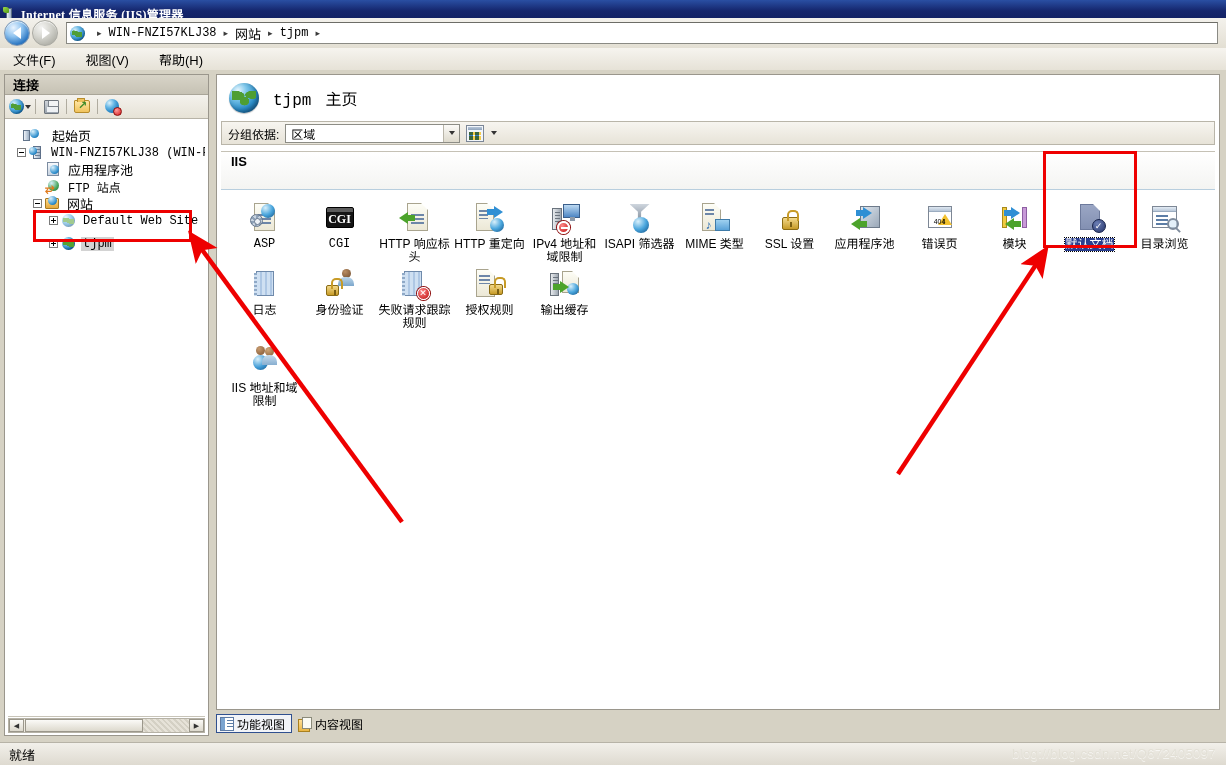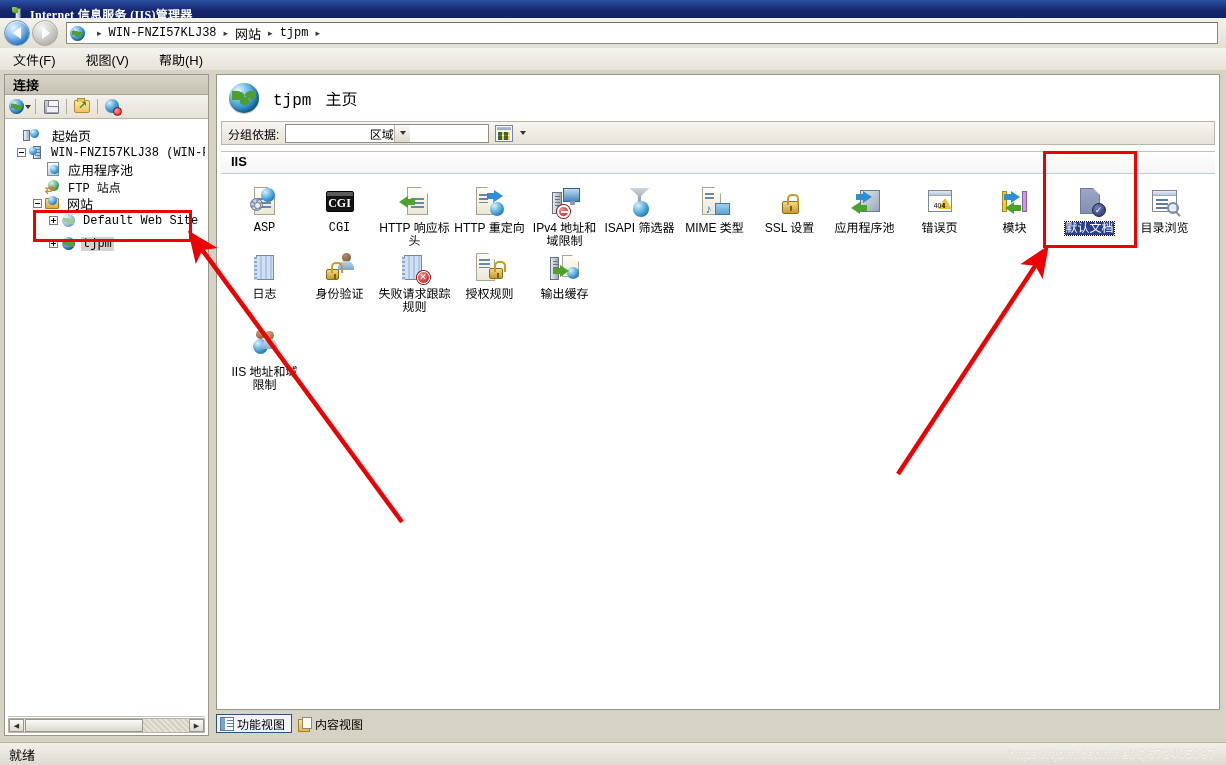--- a/index.html
+++ b/index.html
@@ -17,21 +17,21 @@
     width: 1226px; height: 765px;
     background: #d6d2c4;
   }
 
   
   .titlebar {
     position: absolute; left: 0; top: 0;
     width: 1226px; height: 28px;
     background: linear-gradient(to bottom, #2a4fa3 0%, #15266d 40%, #0e1b59 100%);
     display: flex; align-items: center;
-    padding-left: 12px;
+    padding-left: 3px;
     border-bottom: 1px solid #0b1545;
   }
   .titlebar .tb-icon { width: 14px; height: 14px; position: relative; flex: none; margin-right: 4px; }
   .tb-icon .srv {
     position: absolute; left: 3px; top: 1px; width: 6px; height: 12px;
     background: linear-gradient(to right, #e8eef6, #9fb0c6);
     border: 1px solid #5a6c82;
   }
   .tb-icon .leaf {
     position: absolute; left: 0px; top: 0px; width: 6px; height: 6px;
@@ -263,22 +263,22 @@
   .mp-title .cjk { font-family: "Liberation Sans","DejaVu Sans",sans-serif; }
 
   .mp-toolbar {
     height: 24px; margin: 0 4px;
     background: linear-gradient(to bottom,#f7f5f0,#e7e3d8);
     border: 1px solid #b9b5a9;
     display: flex; align-items: center; padding-left: 6px; gap: 6px;
   }
   .tb-lab { font-size: 12px; color: #000; white-space: nowrap; }
   .combo {
-    width: 204px; height: 19px; background: #fff; border: 1px solid #8d8d86;
-    display: flex; align-items: center; justify-content: center;
+    width: 175px; height: 19px; background: #fff; border: 1px solid #8d8d86;
+    display: flex; align-items: center; justify-content: space-between;
     padding: 0 0 0 5px; font-size: 12px; color: #000;
   }
   .combo .cbtn {
     width: 16px; height: 17px; flex: none;
     background: linear-gradient(to bottom,#fbfaf7,#dedacd);
     border-left: 1px solid #b9b5a9;
     display: flex; align-items: center; justify-content: center;
   }
   .viewbtn { width: 18px; height: 17px; position: relative; }
   .viewbtn .vb {
@@ -290,21 +290,21 @@
   }
   .viewbtn .vb::after {
     content:""; position:absolute; left:2px; top:6px; width:12px; height:8px;
     background:
       linear-gradient(to right,#3e7dc0 0 4px,transparent 4px 6px,#3e7dc0 6px 10px,transparent 10px 12px),
       linear-gradient(to bottom,#f5cc4d 0 3px,transparent 3px 4px,#f5cc4d 4px 8px);
     background-blend-mode: multiply;
   }
 
   .sec-head {
-    margin: 6px 4px 0 4px; padding: 2px 0 4px 10px;
+    margin: 6px 4px 0 4px; padding: 2px 0 20px 10px;
     font-size: 13px; font-weight: bold; color: #000;
     background: linear-gradient(to bottom,#ffffff,#f4f4f2);
     border-top: 1px solid #c5c1b5;
     border-bottom: 1px solid #b8cede;
   }
   .sec-head.mgmt { border-top: none; background: #fff; }
 
   .grid {
     display: flex; flex-wrap: wrap;
     padding: 8px 2px 4px 10px;
@@ -886,21 +886,21 @@
     </div>
     <div class="vtab">
       <span class="vt-ic2"></span>
       <span>内容视图</span>
     </div>
   </div>
 
   <div class="statusbar">
     <span>就绪</span>
   </div>
-  <div class="watermark">https://tjpm.csdn.net/Q672405097</div>
+  <div class="watermark">blog://blog.csdn.net/Q672405097</div>
 
   <div class="overlay">
     <div class="hl-box hl-left"></div>
     <div class="hl-box hl-right"></div>
     <svg width="1226" height="765" style="position:absolute;left:0;top:0">
       <defs>
         <marker id="ah" markerWidth="7" markerHeight="7" refX="5.5" refY="3" orient="auto">
           <path d="M0,0 L7,3 L0,6 L1.6,3 Z" fill="#ee0000"></path>
         </marker>
       </defs>

